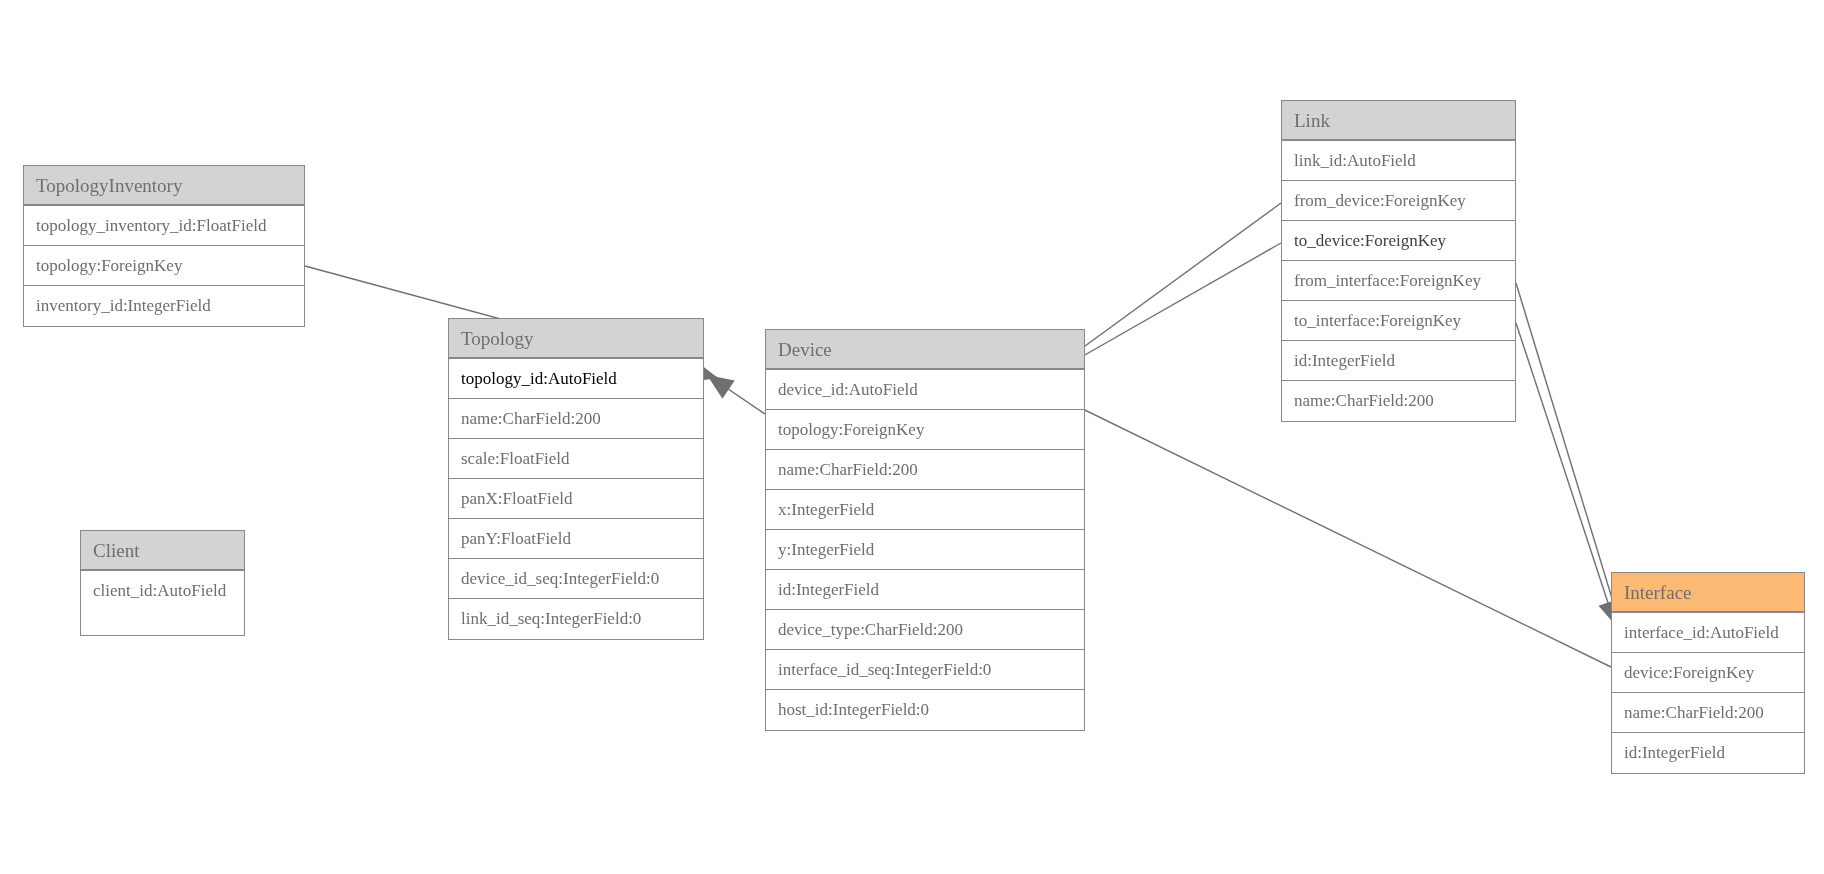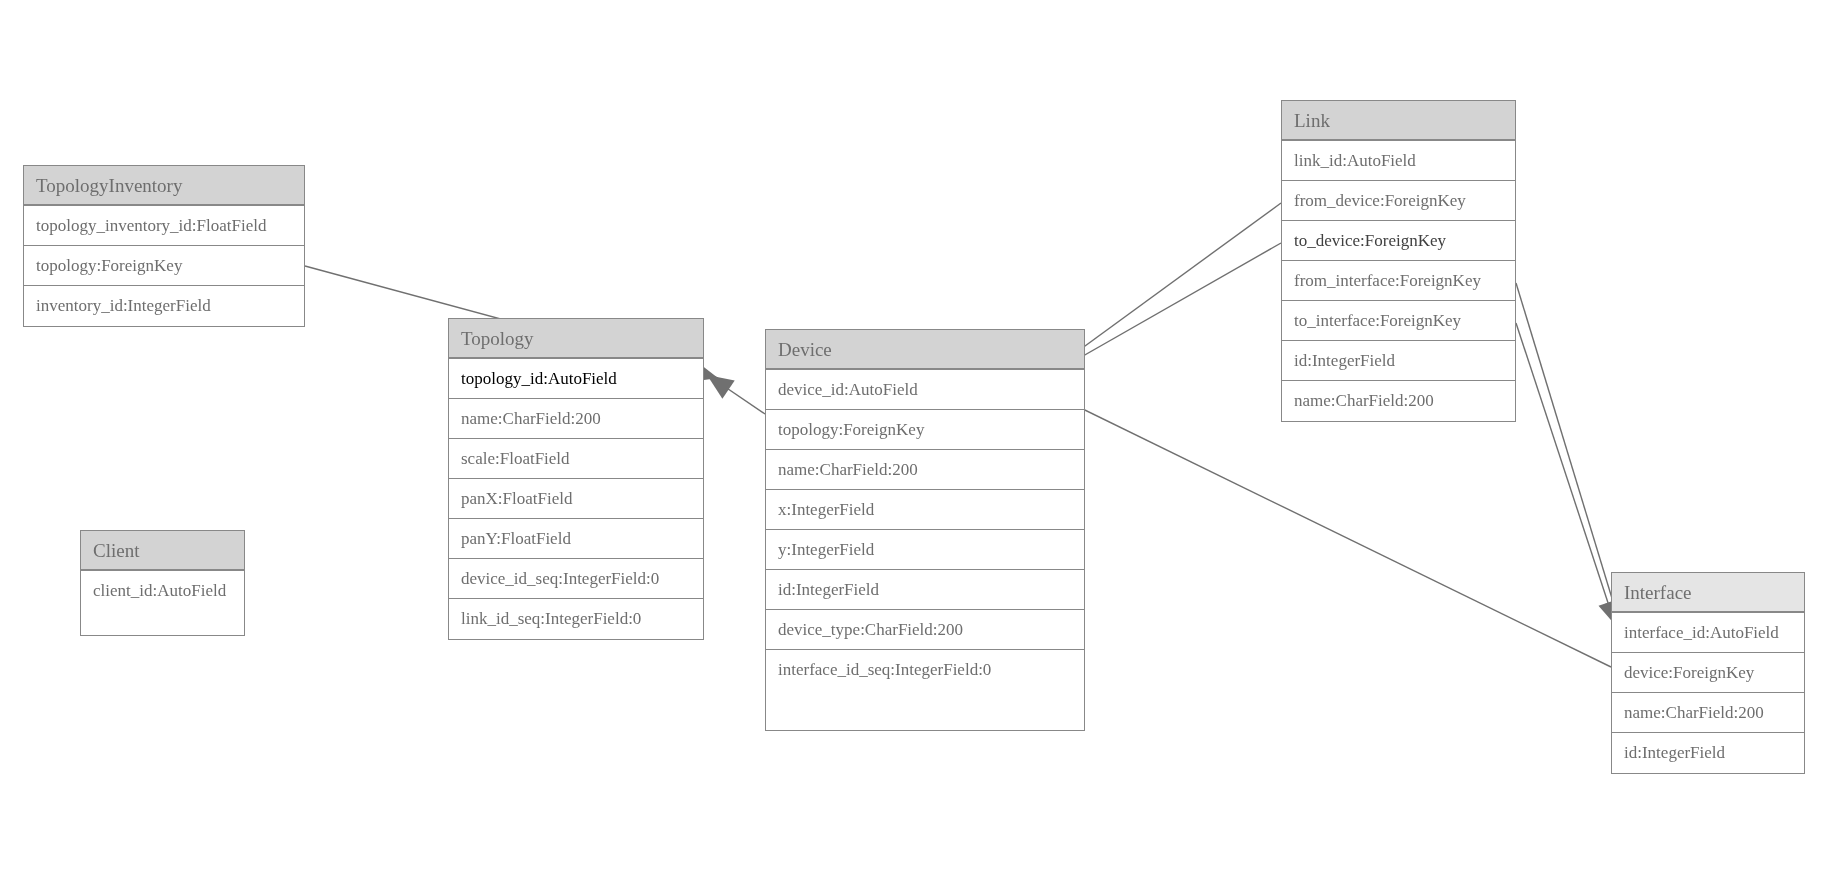--- a/index.html
+++ b/index.html
@@ -122,33 +122,34 @@
       <div class="entity-box" style="left: 765px; top: 305px; width: 320px; height: 402px; border-color: rgb(136, 136, 136); margin-top: 24px;">
         <div class="entity-header" style="background: rgb(211, 211, 211); color: rgb(110, 110, 110); border-bottom-color: rgb(136, 136, 136);">Device</div>
         <div class="entity-field" style="color: rgb(110, 110, 110); border-bottom-color: rgb(136, 136, 136);">device_id:AutoField</div>
         <div class="entity-field" style="color: rgb(110, 110, 110); border-bottom-color: rgb(136, 136, 136);">topology:ForeignKey</div>
         <div class="entity-field" style="color: rgb(110, 110, 110); border-bottom-color: rgb(136, 136, 136);">name:CharField:200</div>
         <div class="entity-field" style="color: rgb(110, 110, 110); border-bottom-color: rgb(136, 136, 136);">x:IntegerField</div>
         <div class="entity-field" style="color: rgb(110, 110, 110); border-bottom-color: rgb(136, 136, 136);">y:IntegerField</div>
         <div class="entity-field" style="color: rgb(110, 110, 110); border-bottom-color: rgb(136, 136, 136);">id:IntegerField</div>
         <div class="entity-field" style="color: rgb(110, 110, 110); border-bottom-color: rgb(136, 136, 136);">device_type:CharField:200</div>
         <div class="entity-field" style="color: rgb(110, 110, 110); border-bottom-color: rgb(136, 136, 136);">interface_id_seq:IntegerField:0</div>
+        <div class="entity-field" style="color: rgb(110, 110, 110); border-bottom-color: rgb(136, 136, 136);">host_id:IntegerField:0</div>
       </div>
       <div class="entity-box" style="left: 1281px; top: 100px; width: 235px; height: 322px; border-color: rgb(136, 136, 136);">
         <div class="entity-header" style="background: rgb(211, 211, 211); color: rgb(110, 110, 110); border-bottom-color: rgb(136, 136, 136);">Link</div>
         <div class="entity-field" style="color: rgb(110, 110, 110); border-bottom-color: rgb(136, 136, 136);">link_id:AutoField</div>
         <div class="entity-field" style="color: rgb(110, 110, 110); border-bottom-color: rgb(136, 136, 136);">from_device:ForeignKey</div>
         <div class="entity-field" style="color: #404040; border-bottom-color: rgb(136, 136, 136);">to_device:ForeignKey</div>
         <div class="entity-field" style="color: rgb(110, 110, 110); border-bottom-color: rgb(136, 136, 136);">from_interface:ForeignKey</div>
         <div class="entity-field" style="color: rgb(110, 110, 110); border-bottom-color: rgb(136, 136, 136);">to_interface:ForeignKey</div>
         <div class="entity-field" style="color: rgb(110, 110, 110); border-bottom-color: rgb(136, 136, 136);">id:IntegerField</div>
         <div class="entity-field" style="color: rgb(110, 110, 110); border-bottom-color: rgb(136, 136, 136);">name:CharField:200</div>
       </div>
       <div class="entity-box" style="left: 1611px; top: 572px; width: 194px; height: 202px; border-color: rgb(136, 136, 136);">
-        <div class="entity-header" style="background: #e5e5e5; color: rgb(110, 110, 110); border-bottom-color: rgb(136, 136, 136);">Interface</div>
+        <div class="entity-header" style="background: #fdba74; color: rgb(110, 110, 110); border-bottom-color: rgb(136, 136, 136);">Interface</div>
         <div class="entity-field" style="color: rgb(110, 110, 110); border-bottom-color: rgb(136, 136, 136);">interface_id:AutoField</div>
         <div class="entity-field" style="color: rgb(110, 110, 110); border-bottom-color: rgb(136, 136, 136);">device:ForeignKey</div>
         <div class="entity-field" style="color: rgb(110, 110, 110); border-bottom-color: rgb(136, 136, 136);">name:CharField:200</div>
         <div class="entity-field" style="color: rgb(110, 110, 110); border-bottom-color: rgb(136, 136, 136);">id:IntegerField</div>
       </div>
     </div>
 
 </div>
 
 </body></html>

